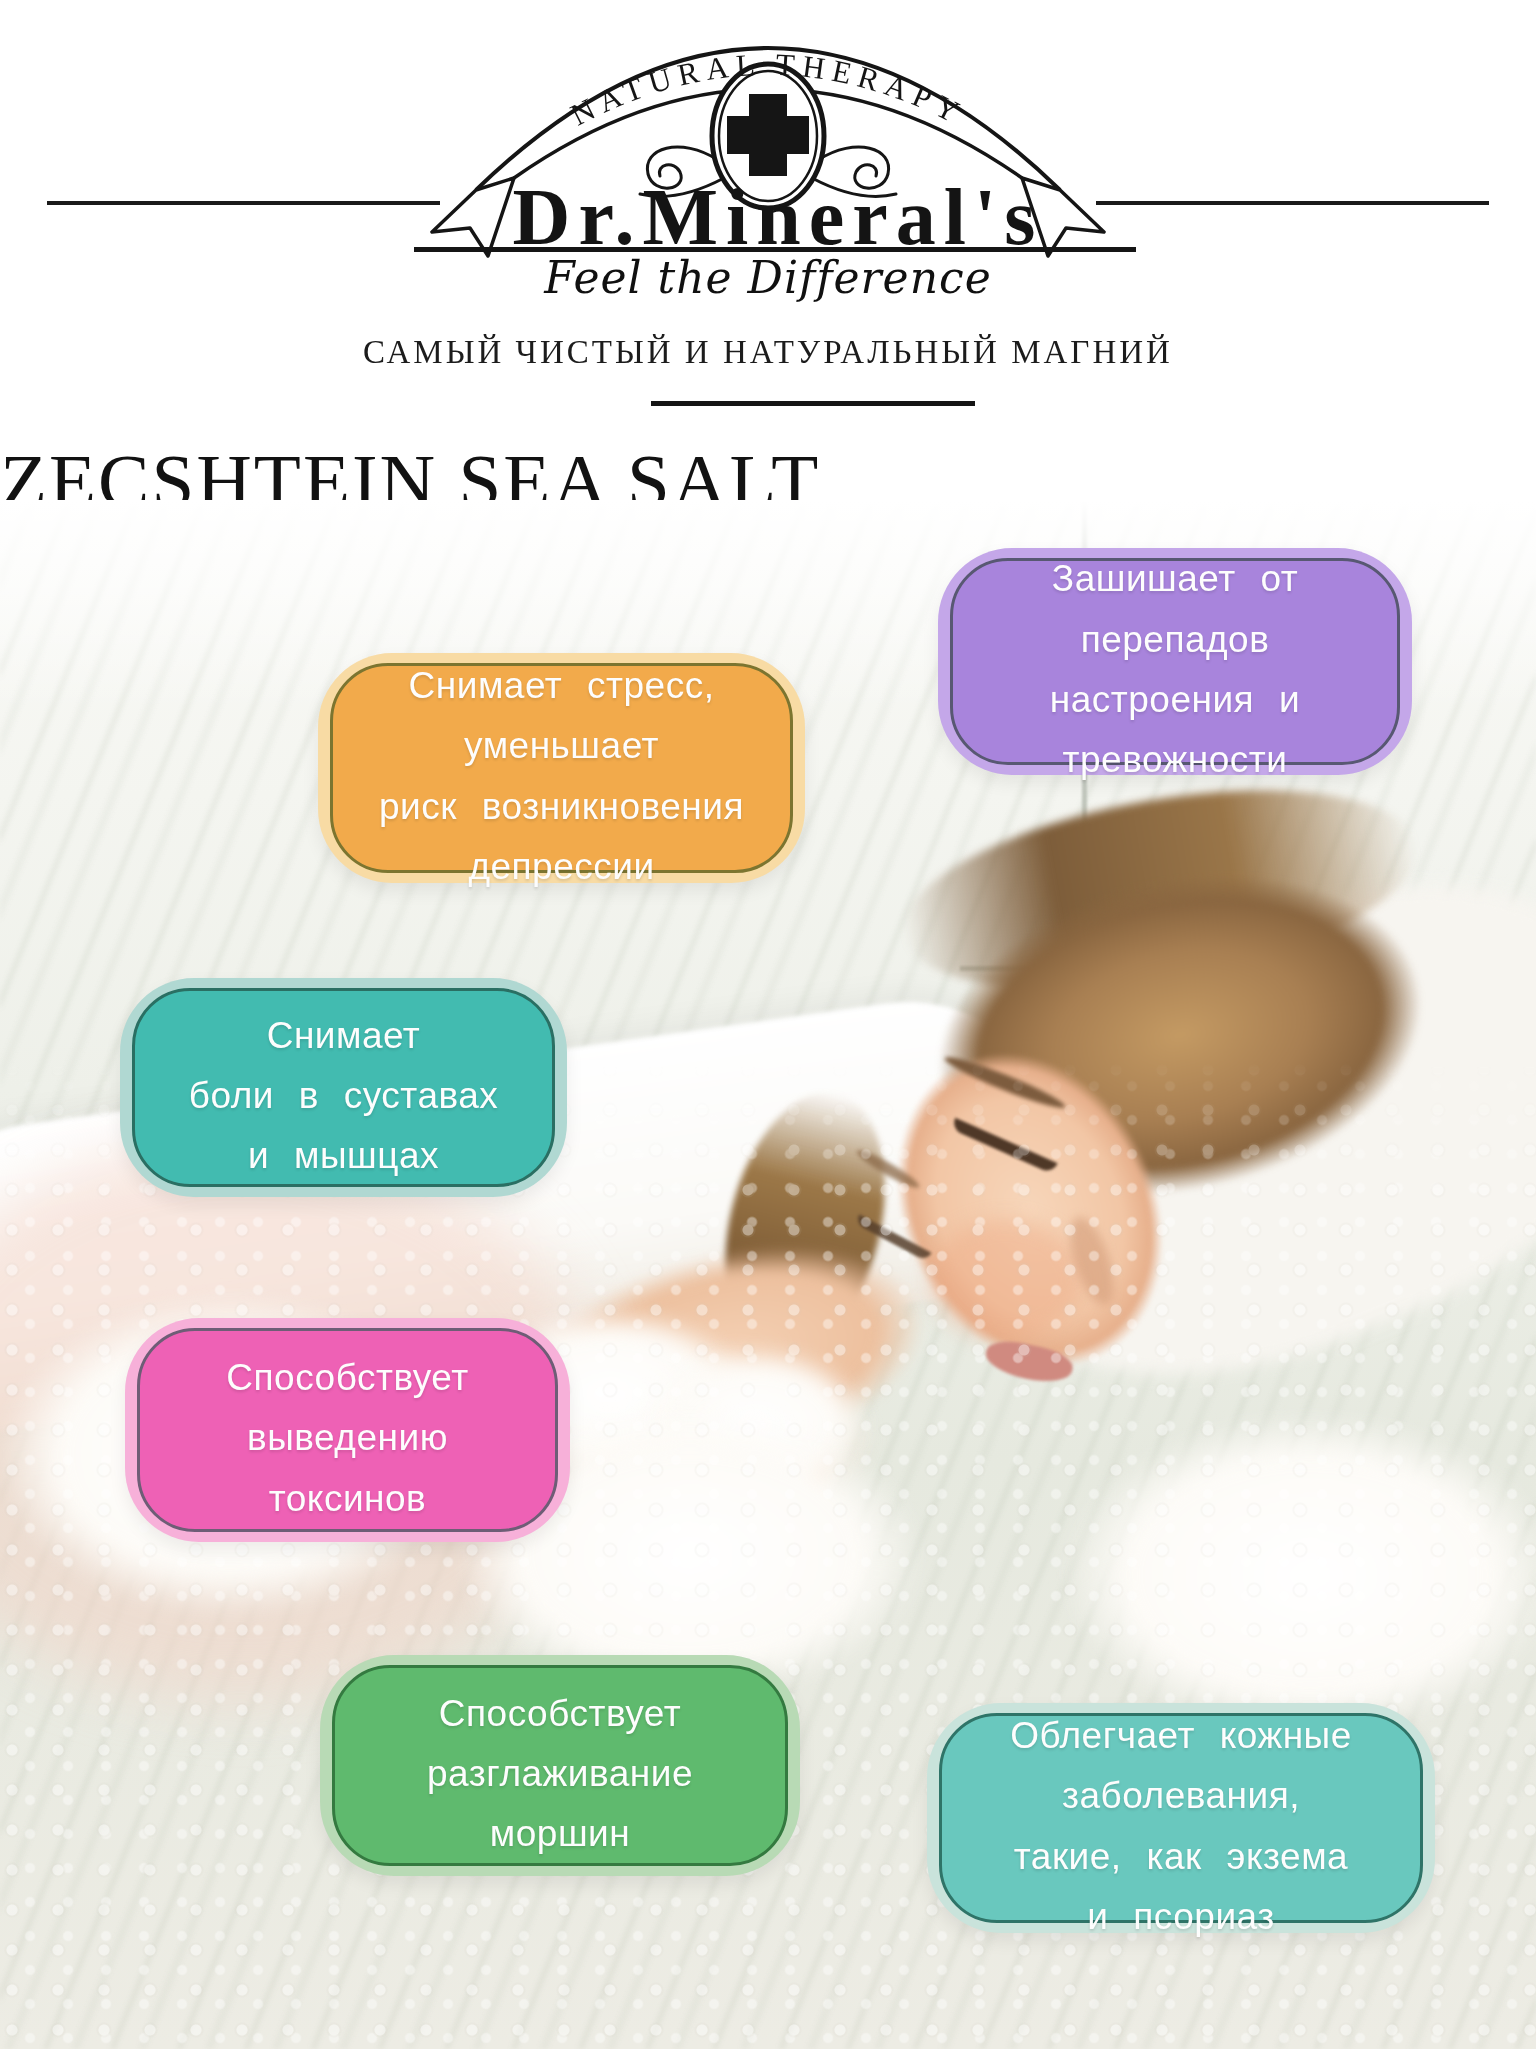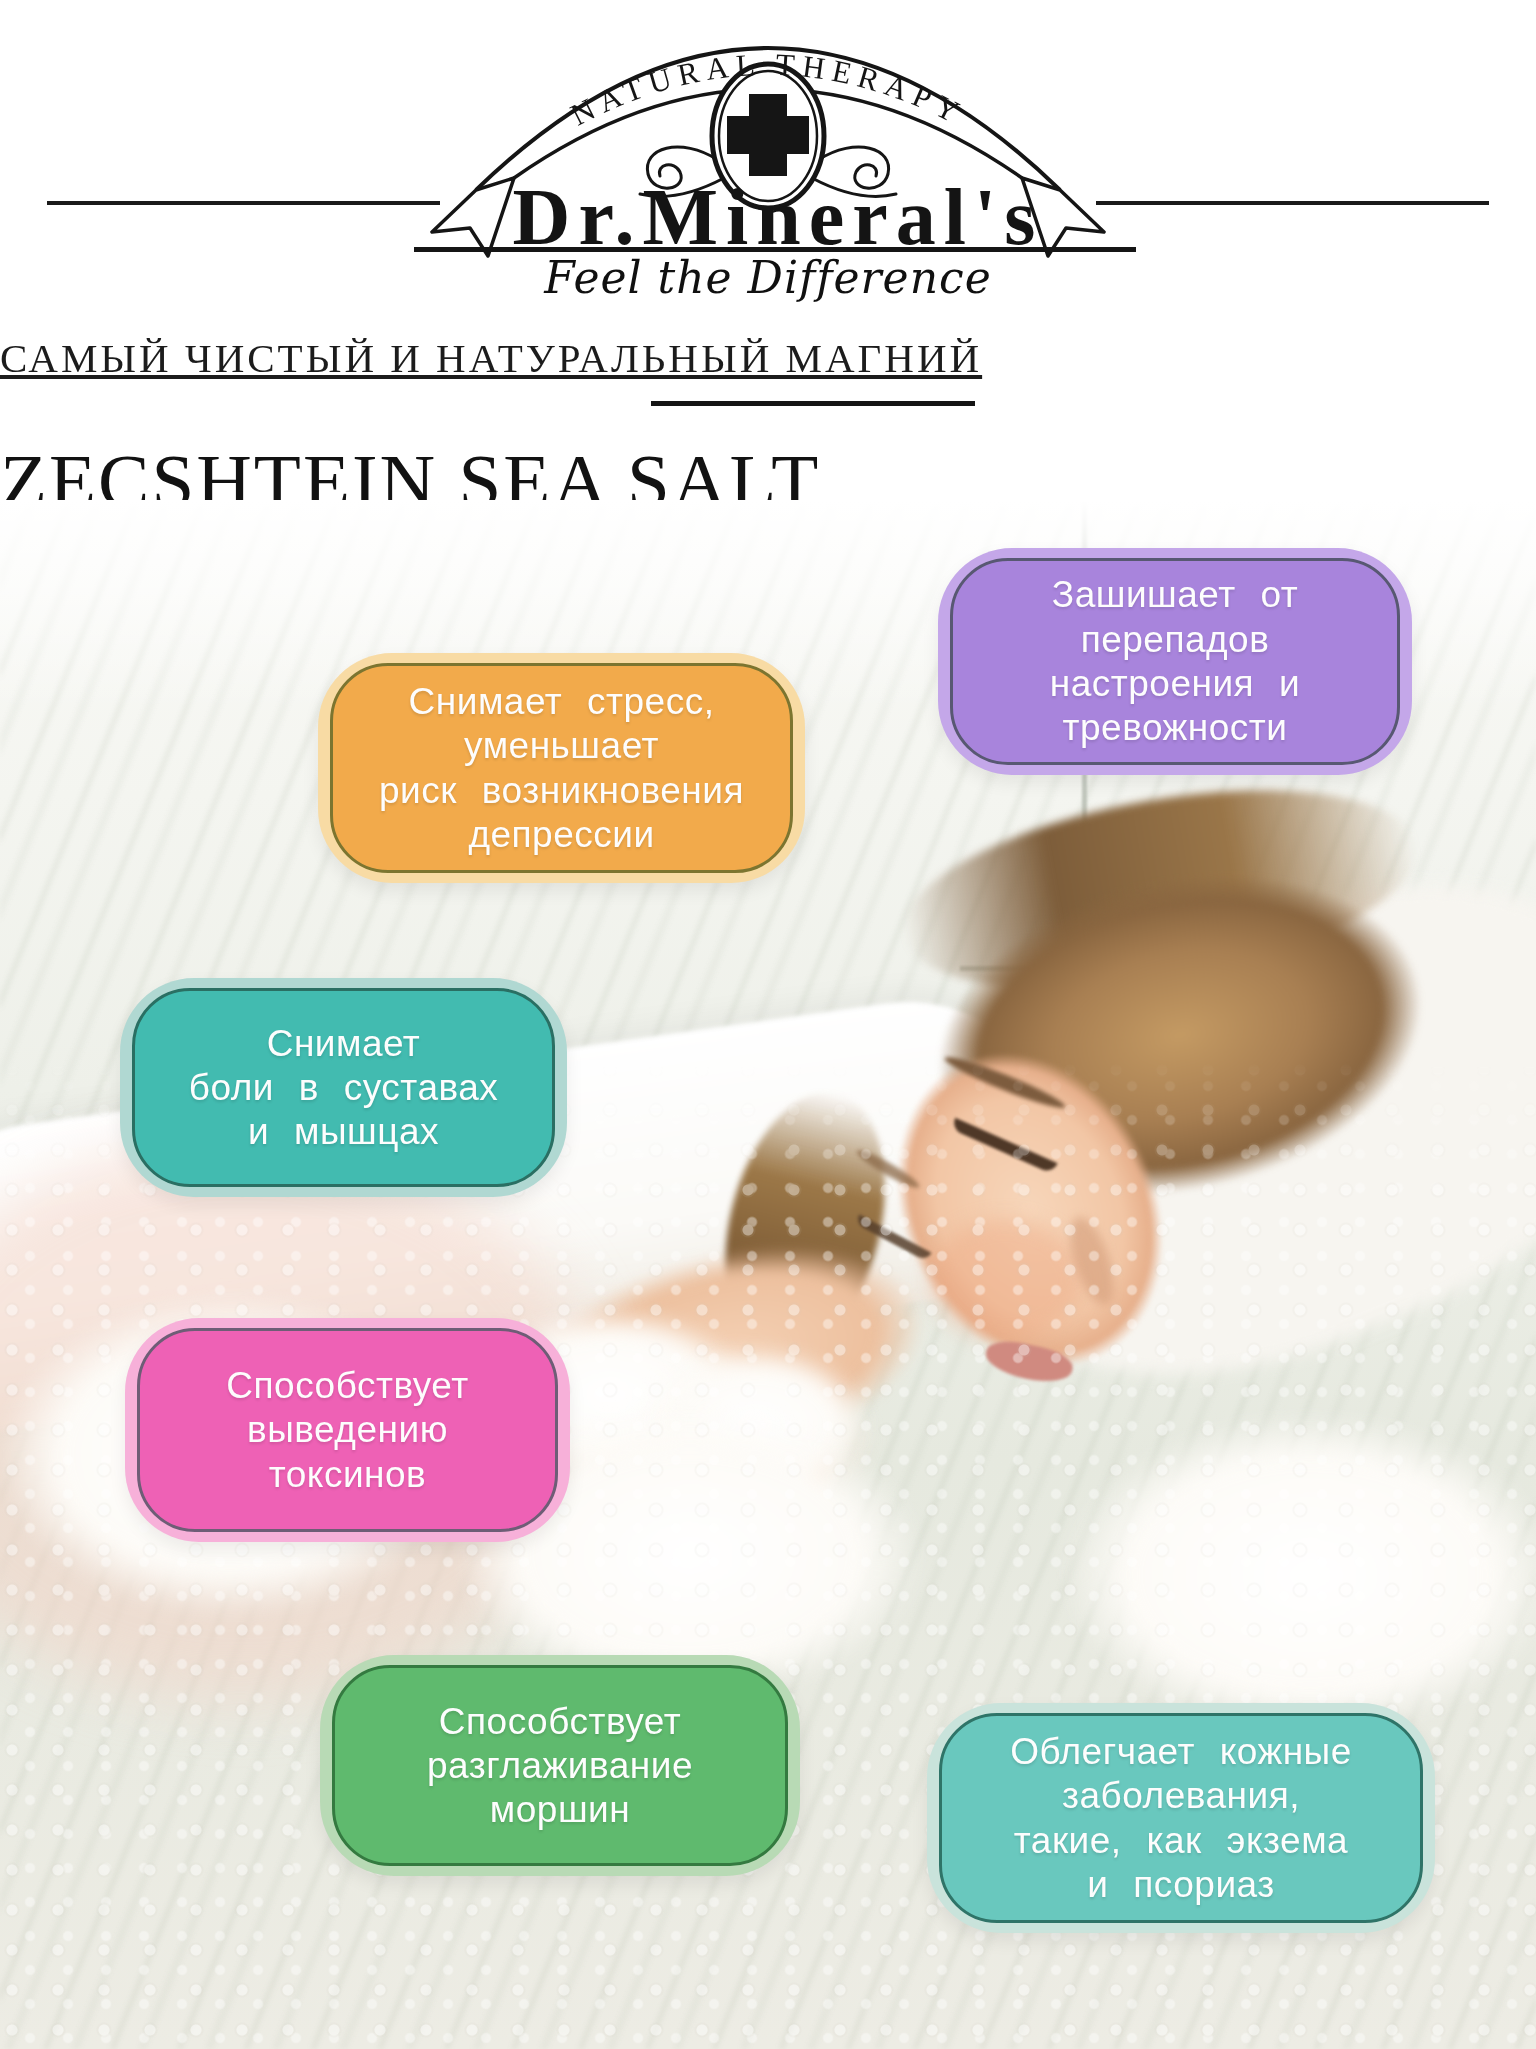--- a/index.html
+++ b/index.html
@@ -11,22 +11,22 @@
   .rule-left{left:47px;width:393px;}
   .rule-right{left:1096px;width:393px;}
   .logo-svg{position:absolute;left:418px;top:28px;width:700px;height:235px;}
   .brand-name{position:absolute;top:172px;left:0;width:100%;text-align:center;
               font-family:"Liberation Serif",serif;font-weight:700;font-size:80px;
               letter-spacing:8px;color:#141414;padding-left:10px;}
   .brand-underline{position:absolute;top:247px;left:414px;width:722px;height:5px;background:#151515;}
   .brand-tagline{position:absolute;top:252px;left:0;width:100%;text-align:center;
                  font-family:"DejaVu Serif",serif;font-style:italic;font-size:44px;
                  letter-spacing:1px;color:#101010;}
-  .headline{position:absolute;top:334px;left:0;width:100%;
-            font-family:"Liberation Serif",serif;font-size:41px;letter-spacing:3px;color:#1c1c1c;text-decoration:underline;}
+  .headline{position:absolute;top:334px;left:0;width:100%;text-align:center;
+            font-family:"Liberation Serif",serif;font-size:33px;letter-spacing:3px;color:#1c1c1c;}
   .headline-divider{position:absolute;top:401px;left:651px;width:324px;height:5px;background:#141414;}
   .product-title{position:absolute;top:437px;left:0;width:100%;text-align:left;
                  font-family:"Liberation Serif",serif;font-size:77px;letter-spacing:2px;color:#121212;}
 
   
   .photo{position:absolute;left:0;top:500px;width:1536px;height:1549px;overflow:hidden;}
   .photo::before{content:"";position:absolute;left:0;top:0;right:0;height:210px;z-index:9;
                  background:linear-gradient(#ffffff,rgba(255,255,255,0));}
   .wall{position:absolute;inset:0;background:linear-gradient(180deg,#fafaf7 0%,#eef0e9 38%,#e6e9df 62%,#edece4 100%);}
   .marble{position:absolute;inset:0;opacity:.75;filter:blur(2.5px);
@@ -88,21 +88,21 @@
      background-size:46px 40px,38px 34px;
      -webkit-mask-image:linear-gradient(rgba(0,0,0,0),#000 140px);
              mask-image:linear-gradient(rgba(0,0,0,0),#000 140px);}
 
   
   .bubble{position:absolute;z-index:20;border-radius:74px;background:var(--outer);
           padding:10px 12px 16px 12px;box-sizing:border-box;box-shadow:0 8px 18px rgba(0,0,0,.07);}
   .bubble-inner{height:100%;border-radius:58px;border:3px solid var(--border);background:var(--inner);
                 display:flex;flex-direction:column;justify-content:center;align-items:center;gap:1px;}
   .bline{color:#fdfdfd;font-size:37px;line-height:1.17;letter-spacing:.5px;word-spacing:.38em;
-         white-space:nowrap;text-shadow:0 2px 3px rgba(0,0,0,.13);}
+         white-space:nowrap;text-shadow:0 2px 3px rgba(0,0,0,.13);margin-top:16px;}
   .b0{left:938px;top:548px;width:474px;height:227px;}
   .b1{left:318px;top:653px;width:487px;height:230px;}
   .b2{left:120px;top:978px;width:447px;height:219px;}
   .b3{left:125px;top:1318px;width:445px;height:224px;}
   .b4{left:320px;top:1655px;width:480px;height:221px;}
   .b5{left:927px;top:1703px;width:508px;height:230px;}
 </style>
 </head>
 <body>
 

